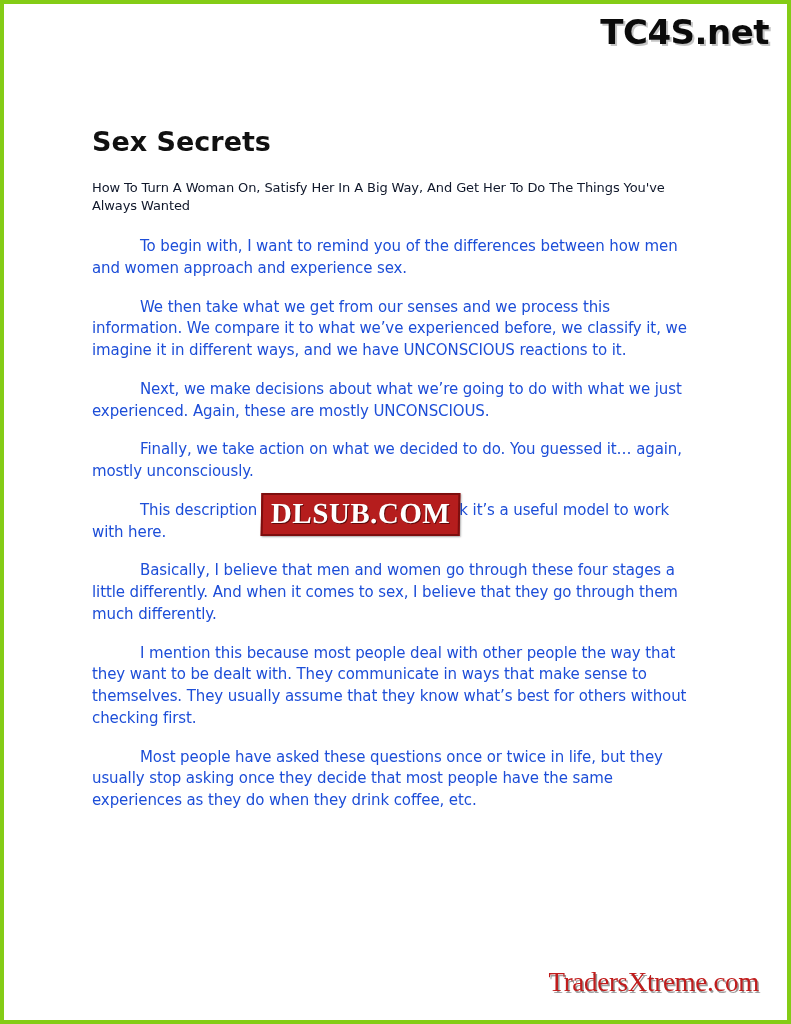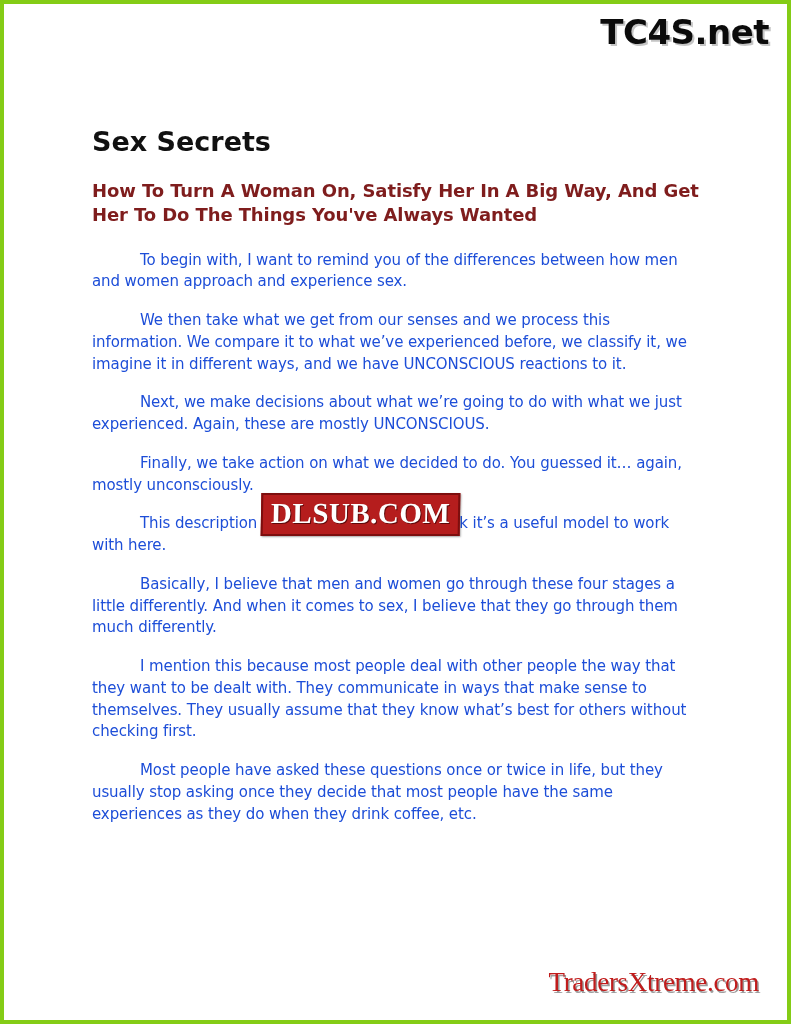--- a/index.html
+++ b/index.html
@@ -47,26 +47,25 @@
 
   h1.doc-title {
     font-size: 27px;
     font-weight: bold;
     margin: 0 0 22px 0;
     letter-spacing: 0px;
     color: #111;
   }
 
   .subtitle {
-    font-size: 18px;
+    font-size: 13px;
     line-height: 1.35;
     margin: 0 0 22px 0;
-    color: #7f1d1d;
+    color: #0f172a;
     letter-spacing: -0.1px;
-    font-weight: bold;
   }
 
   p.para {
     font-size: 15px;
     line-height: 1.45;
     margin: 0 0 17px 0;
     text-indent: 48px;
     color: #1d4ed8;
     letter-spacing: -0.1px;
   }

